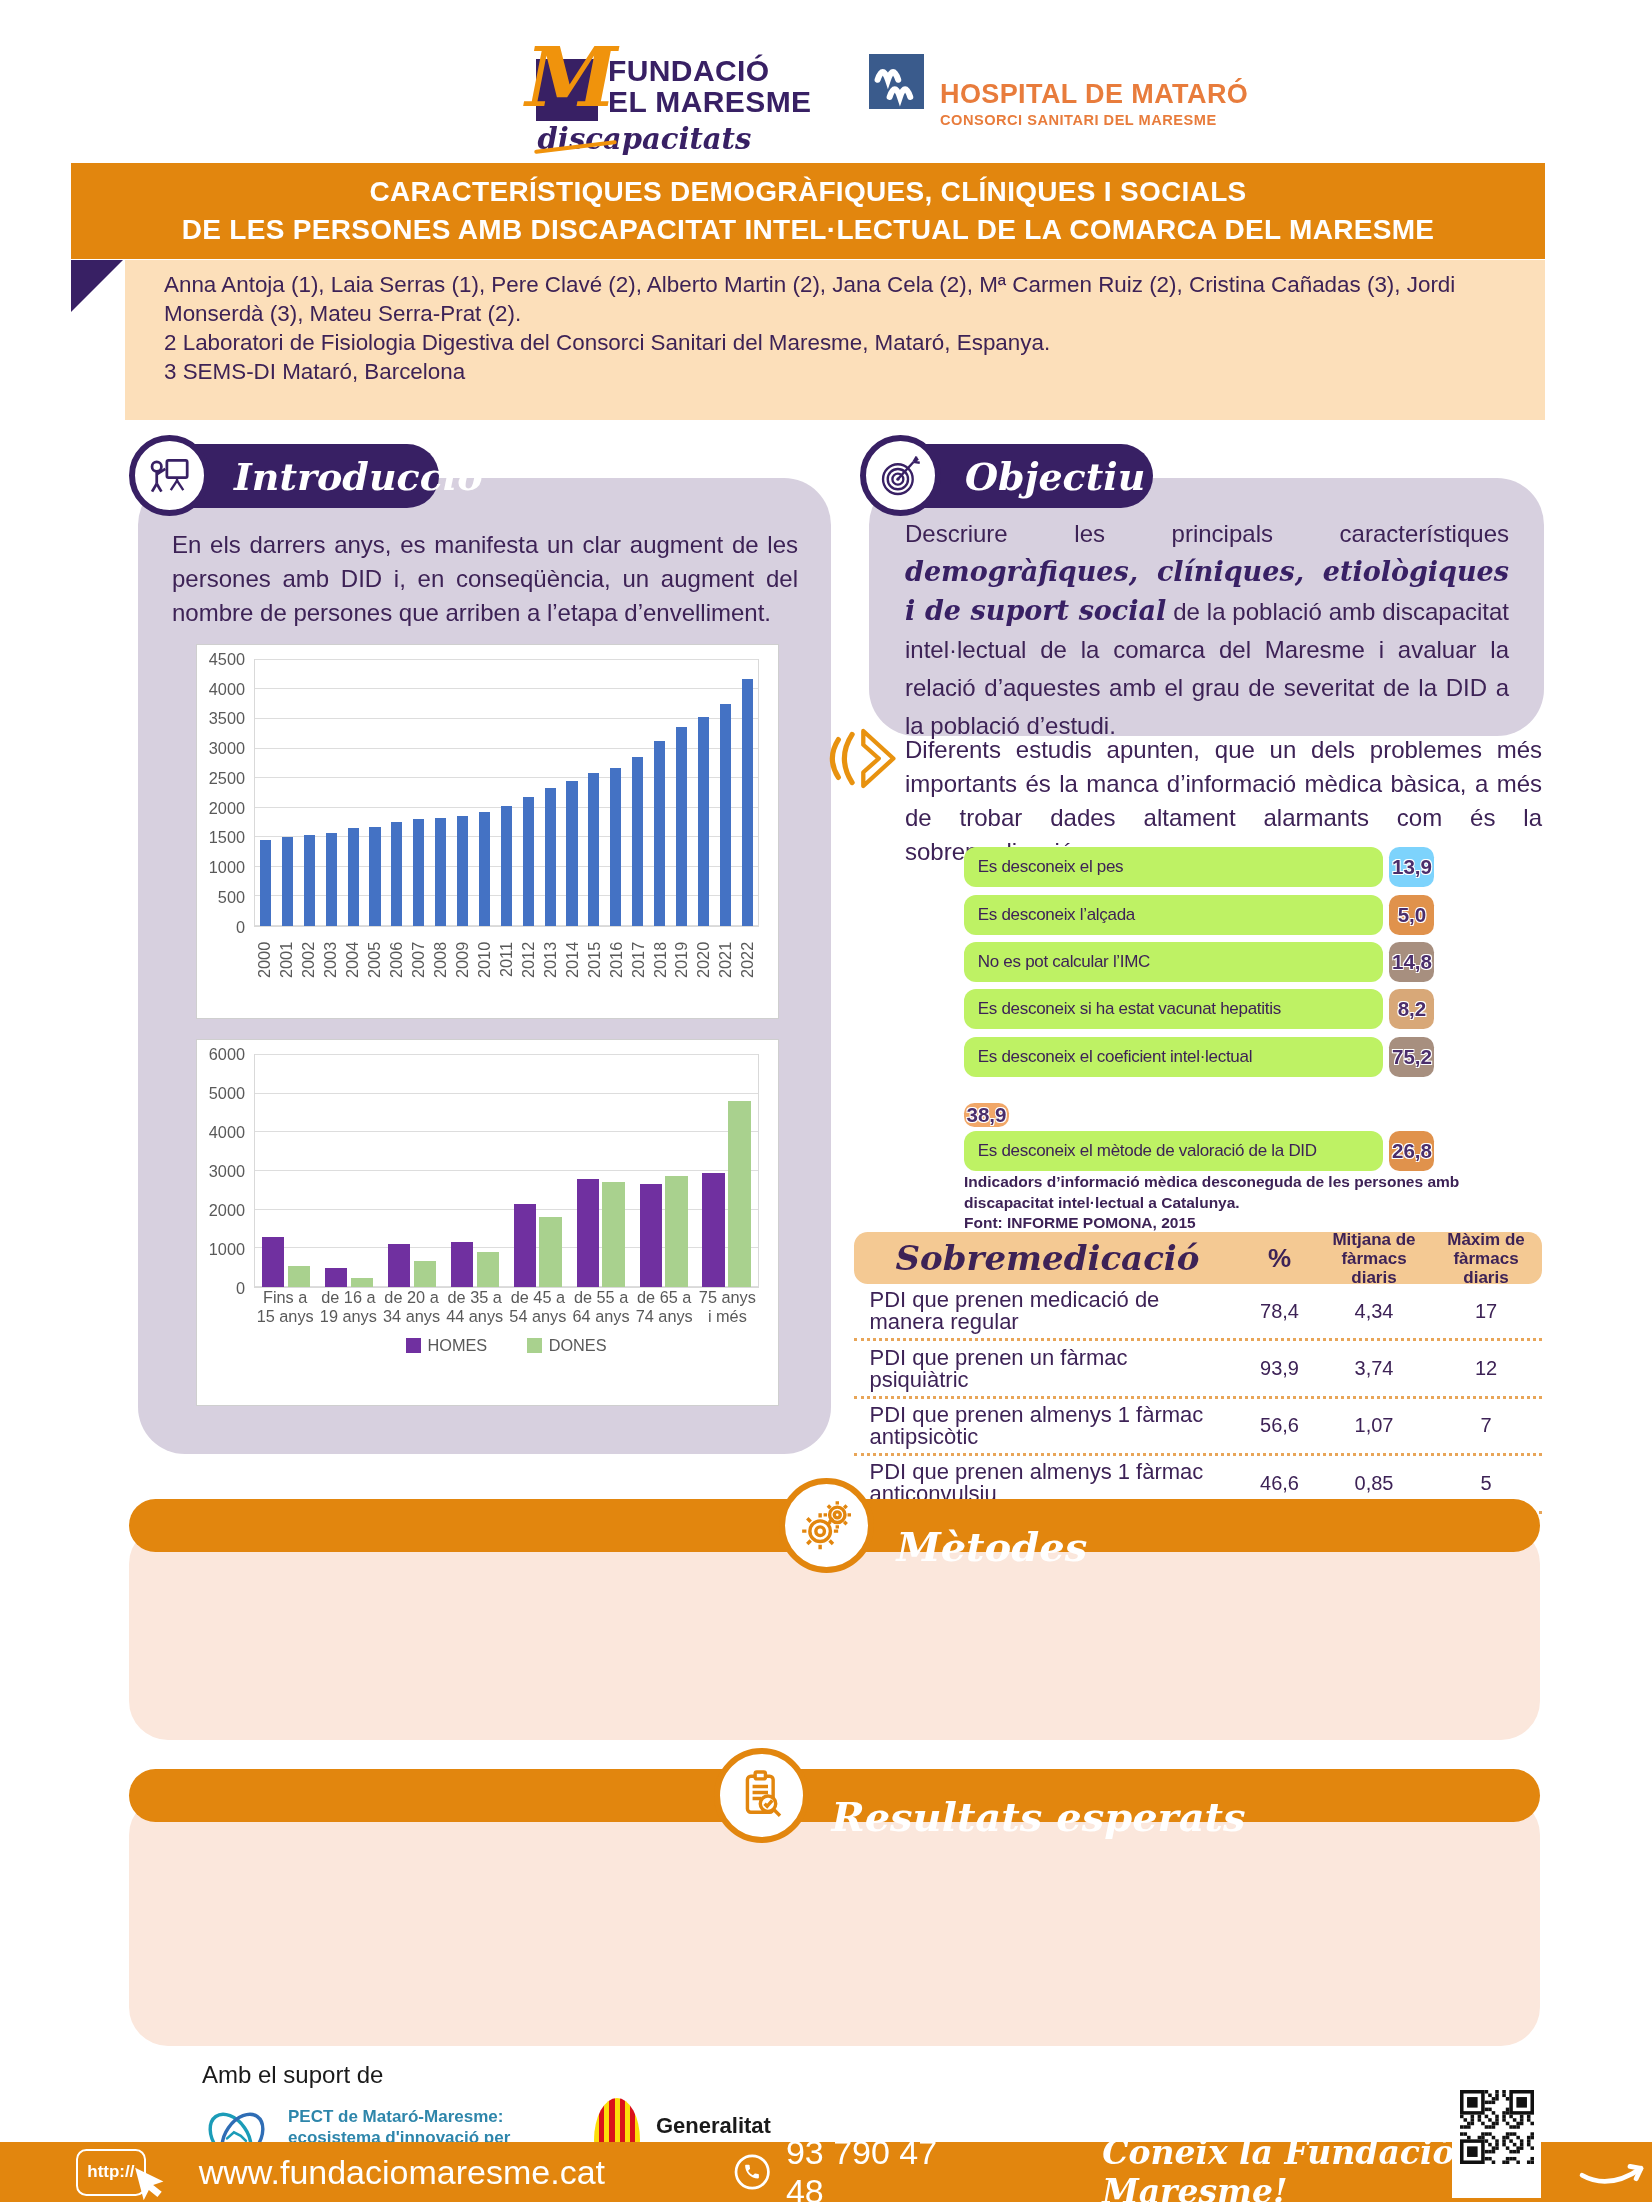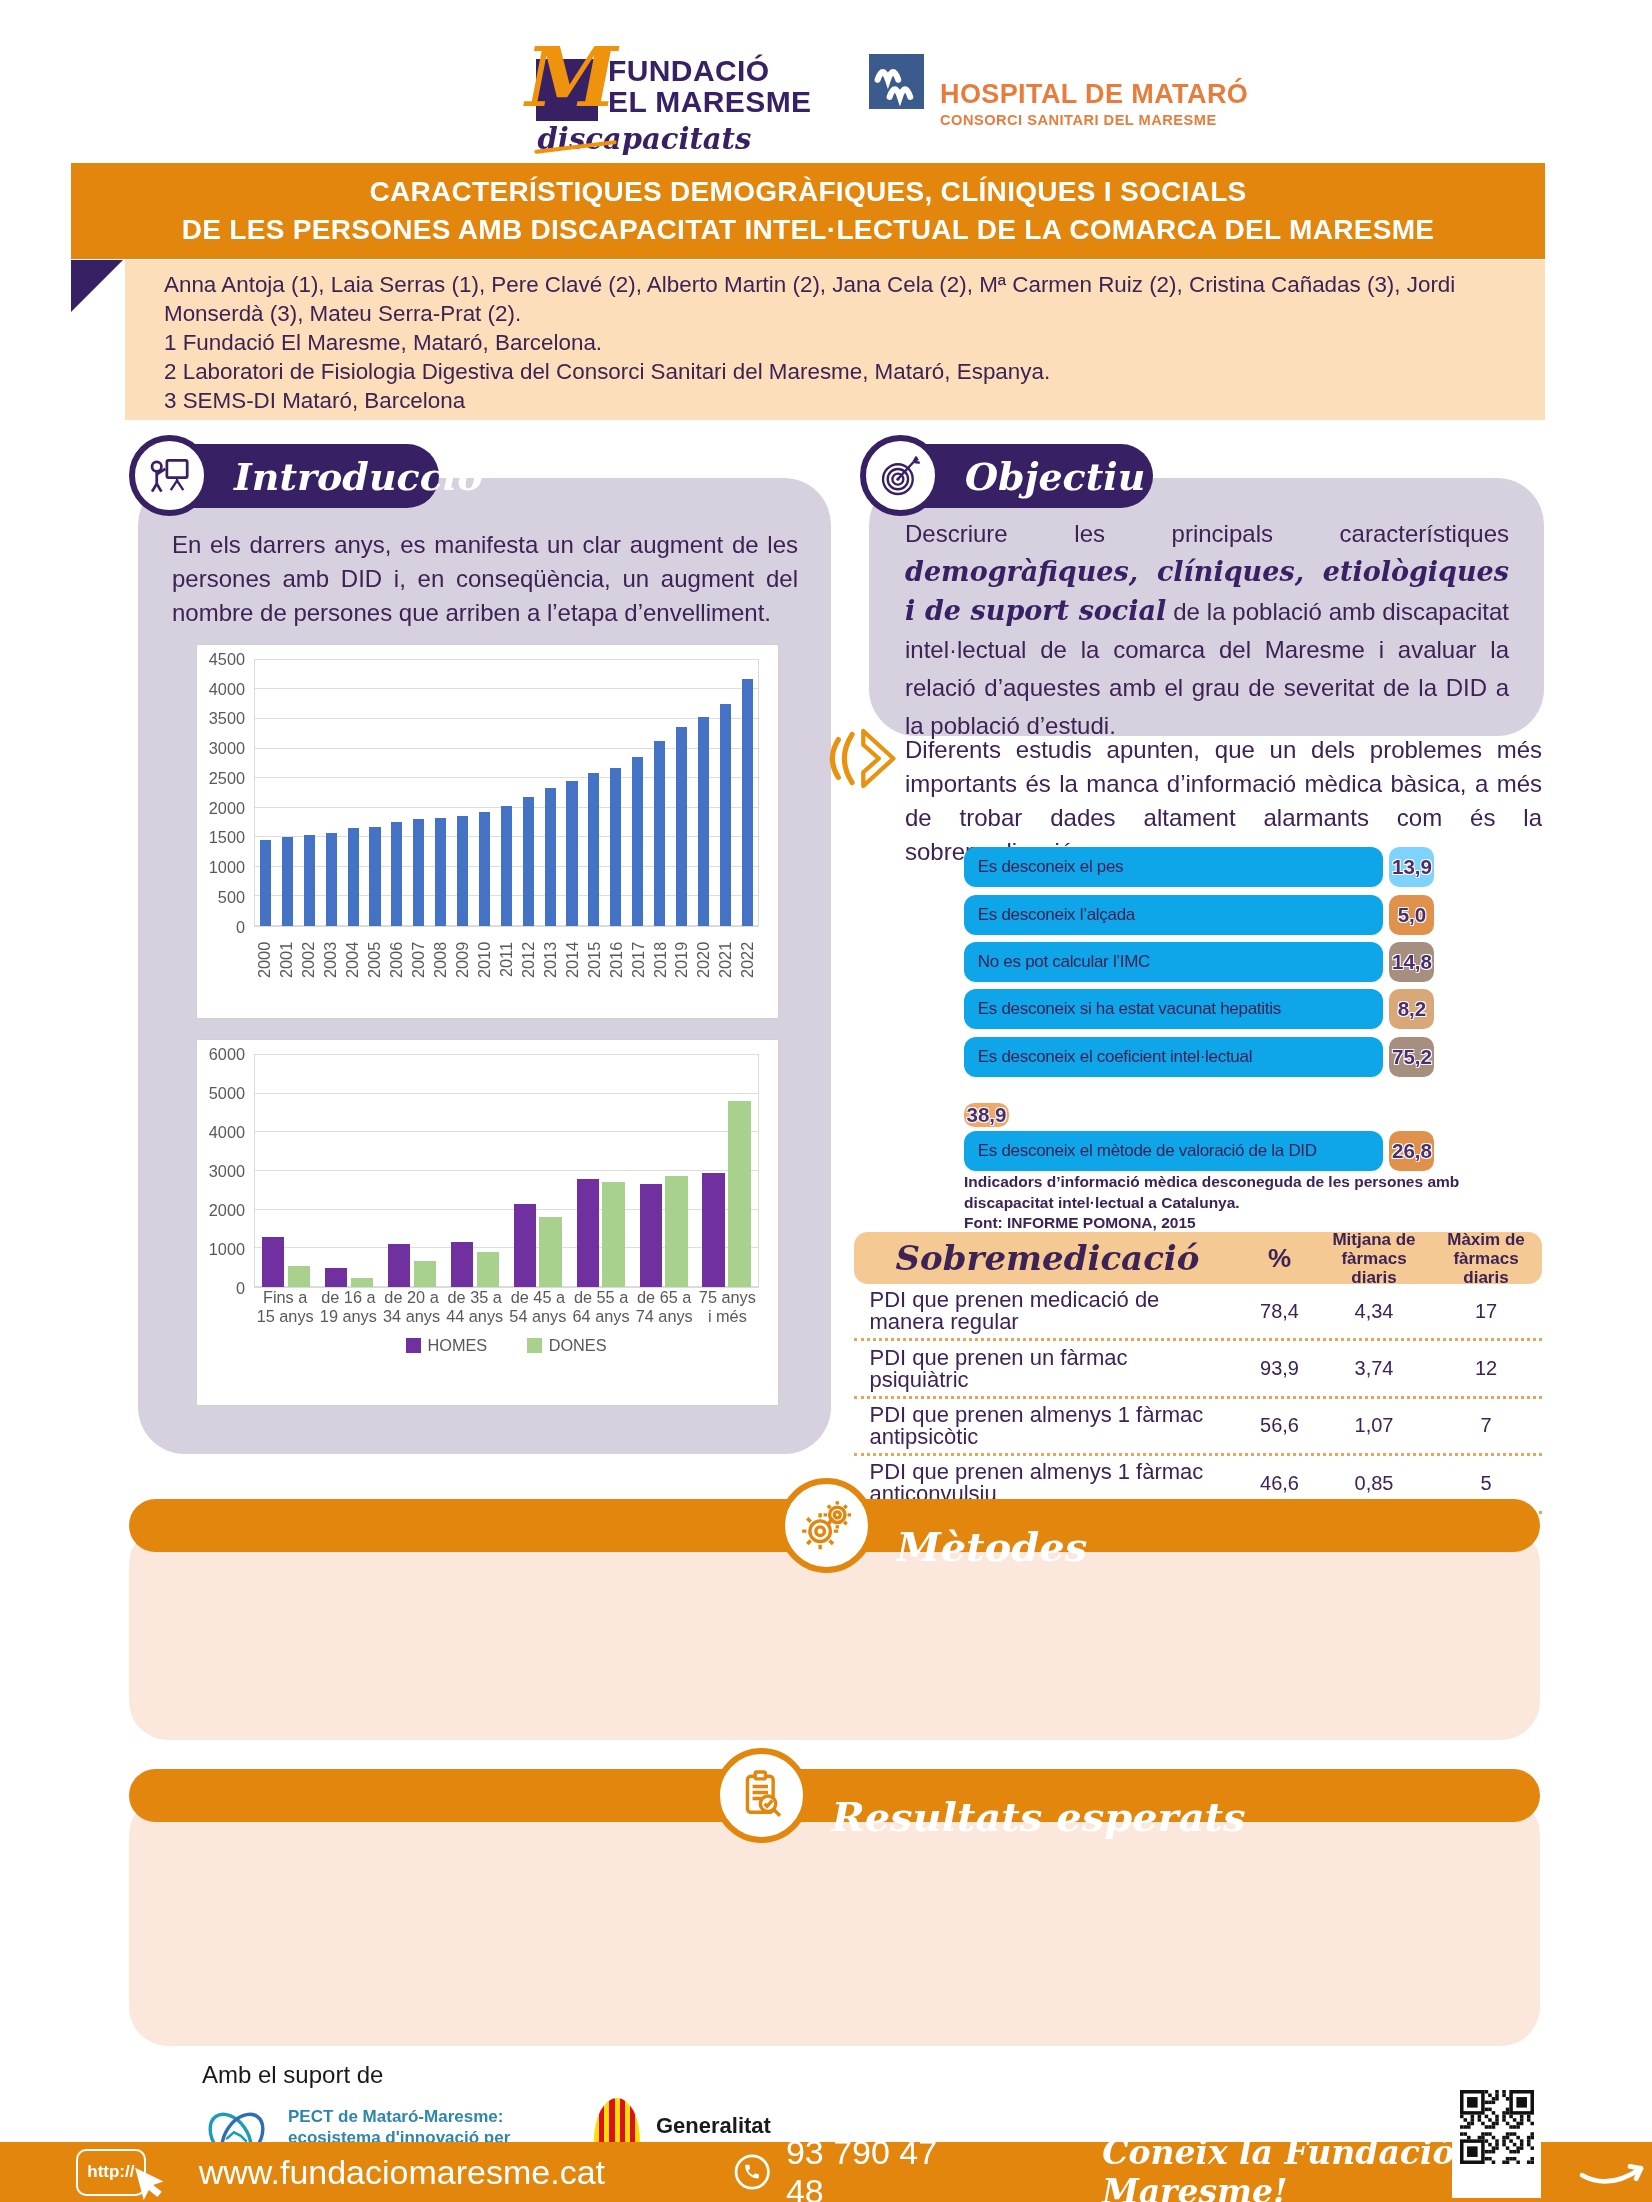--- a/index.html
+++ b/index.html
@@ -53,21 +53,21 @@
   .xlabs{display:flex;margin-left:48px}
   .xlab{flex:1;display:flex;justify-content:center;text-align:center;
         font-size:16.3px;line-height:19px;color:#595959}
   .vert{writing-mode:vertical-rl;transform:rotate(180deg);font-size:16.3px;color:#595959;height:65px}
   .legend{display:flex;justify-content:center;gap:40px;margin-top:10.3px;margin-left:48px}
   .legend .item{display:flex;align-items:center;gap:6.9px;font-size:16.3px;color:#595959}
   .key{width:14.6px;height:14.6px}
 
   
   .ind-row{position:absolute;display:flex;align-items:stretch;gap:6.9px;height:40px}
-  .ind-bar{width:391px;background:#0ea5e9;border-radius:12px;display:flex;align-items:center;
+  .ind-bar{width:391px;background:#bef264;border-radius:12px;display:flex;align-items:center;
            padding:0 13.8px;font-size:17px;letter-spacing:-0.3px;color:#3D2256;white-space:nowrap;overflow:hidden}
   .ind-badge{width:45px;border-radius:10.3px;display:flex;align-items:center;justify-content:center;
              font-size:20.6px;font-weight:bold;color:#4B2E6B;
              text-shadow:-0.9px -0.9px 0 #fff,0.9px -0.9px 0 #fff,-0.9px 0.9px 0 #fff,0.9px 0.9px 0 #fff}
   .caption{font-size:15.5px;line-height:20.6px;font-weight:bold;color:#3D2256}
 
   
   .tbl{left:854px;top:1232px;width:688px}
   .tbl-head{height:52px;background:#F4C993;border-radius:13.8px;display:flex;align-items:center}
   .tbl-title{flex:none;width:387px;text-align:center;font-size:34px;color:#3D2256}
@@ -128,21 +128,20 @@
   </div>
 </div>
 
 <div class="abs title-banner">
   <div class="title-line">CARACTERÍSTIQUES DEMOGRÀFIQUES, CLÍNIQUES I SOCIALS</div>
   <div class="title-line">DE LES PERSONES AMB DISCAPACITAT INTEL·LECTUAL DE LA COMARCA DEL MARESME</div>
 </div>
 <div class="abs fold-tri"></div>
 <div class="abs authors-box" id="authors-box">
     <p>Anna Antoja (1), Laia Serras (1), Pere Clavé (2), Alberto Martin (2), Jana Cela (2), Mª Carmen Ruiz (2), Cristina Cañadas (3), Jordi Monserdà (3), Mateu Serra-Prat (2).</p>
-    <p>1 Fundació El Maresme, Mataró, Barcelona.</p>
     <p>2 Laboratori de Fisiologia Digestiva del Consorci Sanitari del Maresme, Mataró, Espanya.</p>
     <p>3 SEMS-DI Mataró, Barcelona</p>
   </div>
 
 <div class="abs lav-box" style="left:138px;top:478px;width:693px;height:976px"></div>
 <div class="abs pill" style="left:138px;top:444px;width:301px">
   <div class="icon-circle">
     <svg width="50" height="50" viewBox="0 0 64 64">
       <rect x="28" y="12" width="26" height="22" rx="2" fill="none" stroke="#382064" stroke-width="3.5"></rect>
       <line x1="41" y1="34" x2="41" y2="41" stroke="#382064" stroke-width="3"></line>

